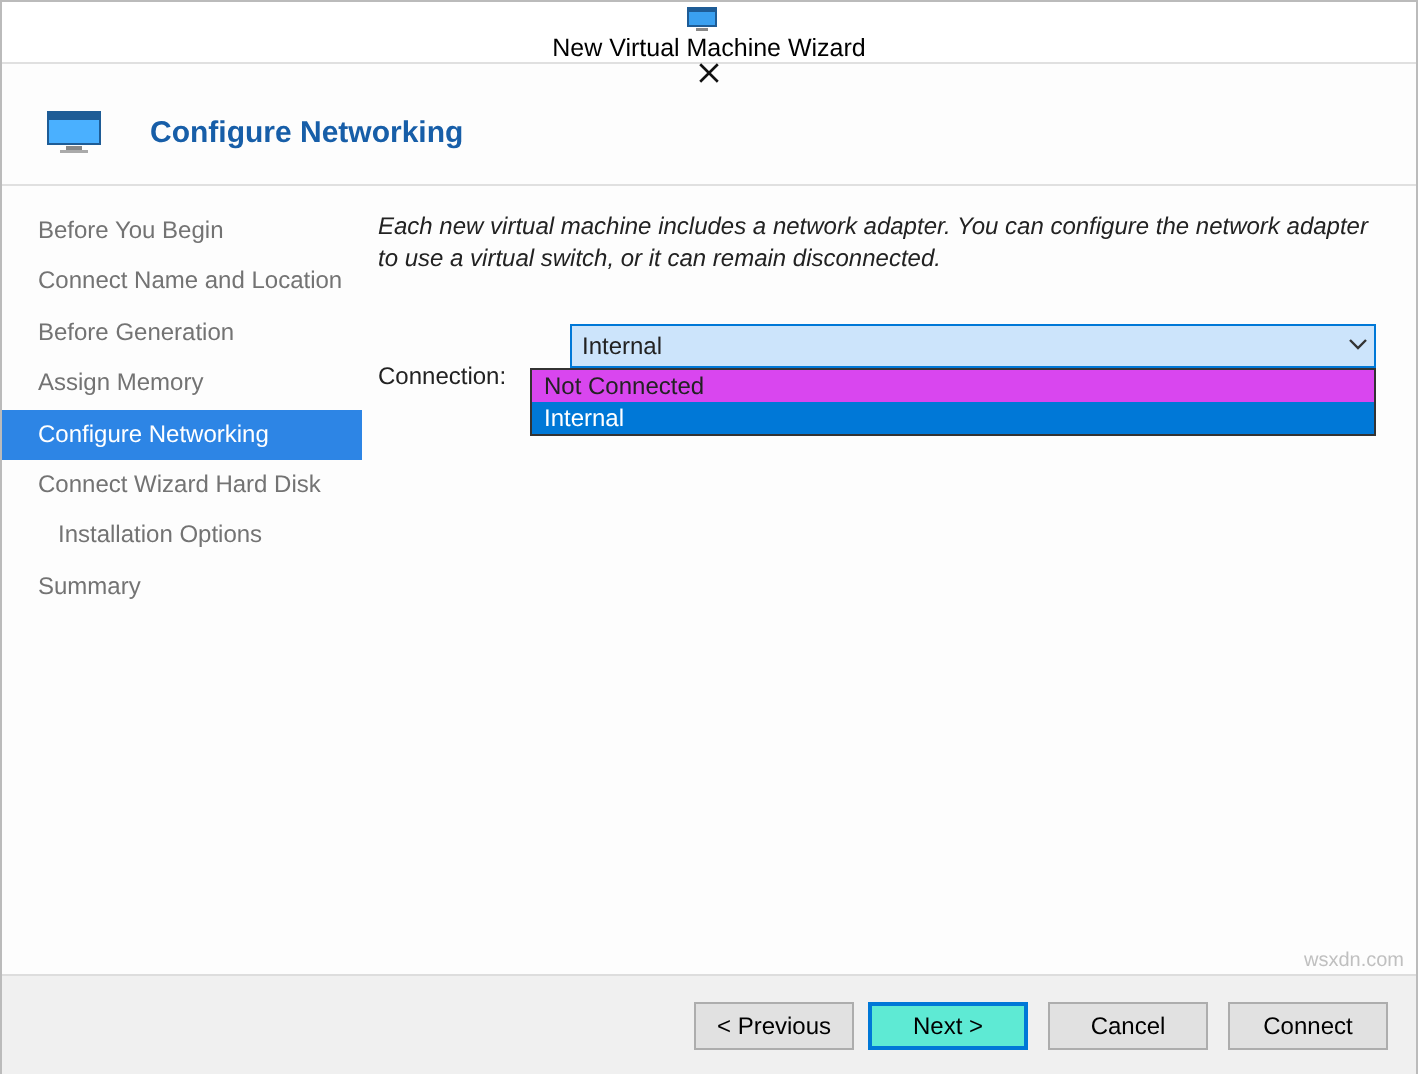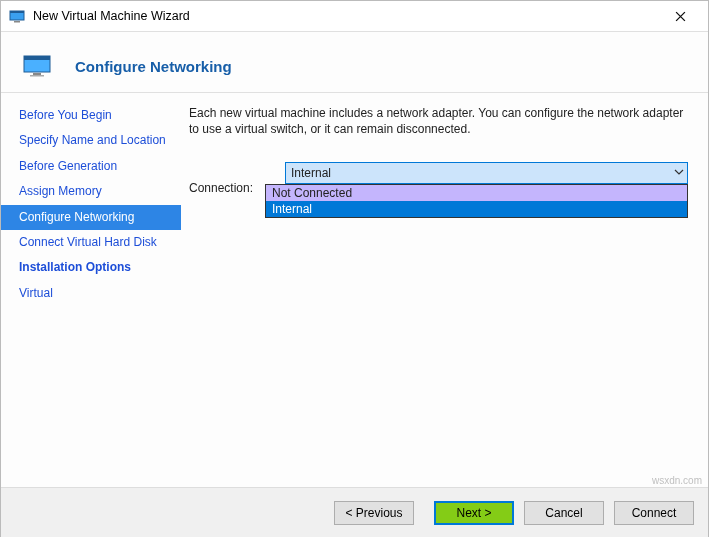--- a/index.html
+++ b/index.html
@@ -1,47 +1,47 @@
 <!DOCTYPE html>
 <html><head>
 <meta charset="utf-8">
 <style>
   * { box-sizing: border-box; font-family: "Segoe UI", Tahoma, sans-serif; }
   html, body { margin: 0; padding: 0; }
   body { background: #fff; width: 709px; height: 537px; overflow: hidden; }
   .window { width: 709px; height: 537px; border: 1px solid #bbb; background: #fff; position: relative; }
-  .titlebar { height: 30px; display: flex; align-items: center; padding: 0 8px; background: #fff; }
+  .titlebar { height: 30px; display: flex; align-items: center; padding: 0 8px; background: #fff; flex-direction: column; }
   .titlebar .icon { width: 16px; height: 16px; margin-right: 8px; }
   .titlebar .title { font-size: 12.5px; color: #000; flex: 1; }
   .titlebar .close { width: 40px; height: 28px; display: flex; align-items: center; justify-content: center; cursor: pointer; }
   .titlebar .close svg { width: 11px; height: 11px; }
   .hr { height: 1px; background: #e0e0e0; }
   .header { height: 60px; padding: 12px 16px 4px; display: flex; align-items: center; gap: 24px; background: #fdfdfd; }
   .header .bigicon { width: 28px; height: 22px; margin-left: 6px; }
   .header .heading { font-size: 15px; font-weight: 600; color: #175ea8; }
   .main { display: flex; height: 394px; background: #fdfdfd; }
   .sidebar { width: 180px; padding-top: 10px; }
-  .sidebar-item { font-size: 12px; color: #1d4ed8; padding: 4px 6px 4px 18px; cursor: pointer; line-height: 1.45; }
+  .sidebar-item { font-size: 12px; color: #737373; padding: 4px 6px 4px 18px; cursor: pointer; line-height: 1.45; }
   .sidebar-item.selected { background: #2d85e5; color: #fff; }
-  .sidebar-item.indent { padding-left: 18px; font-weight: bold; }
+  .sidebar-item.indent { padding-left: 28px; }
   .content { flex: 1; padding: 12px 20px 12px 8px; font-size: 12px; color: #222; position: relative; }
-  .desc { line-height: 1.35; margin-bottom: 14px; }
+  .desc { line-height: 1.35; margin-bottom: 14px; font-style: italic; }
   .formrow { display: flex; align-items: center; gap: 6px; }
   .formlabel { font-size: 12px; width: 70px; margin-top: 30px; }
   .combo { flex: 1; position: relative; padding-left: 20px; }
   .combo-box { height: 22px; border: 1px solid #0078d7; background: #cce4fb; font-size: 12px; padding: 0 18px 0 5px; line-height: 20px; cursor: pointer; }
   .combo-arrow { position: absolute; right: 3px; top: 4px; pointer-events: none; }
   .combo-arrow svg { width: 12px; height: 12px; }
-  .dropdown { position: absolute; top: 22px; left: 0; right: 0; border: 1px solid #333; background: #c4b5fd; z-index: 10; }
+  .dropdown { position: absolute; top: 22px; left: 0; right: 0; border: 1px solid #333; background: #d946ef; z-index: 10; }
   .dropdown-opt { font-size: 12px; padding: 1px 6px; cursor: pointer; }
   .dropdown-opt.highlight { background: #0078d7; color: #fff; }
   .footer { height: 50px; border-top: 1px solid #ddd; background: #f0f0f0; display: flex; align-items: center; justify-content: flex-end; padding: 0 14px; gap: 10px; }
   .btn { min-width: 80px; height: 24px; font-size: 12px; padding: 0 10px; background: #e1e1e1; border: 1px solid #adadad; cursor: pointer; }
-  .btn.primary { border: 2px solid #0078d7; background: #84cc16; }
-  .btn-group { display: flex; gap: 16px; }
+  .btn.primary { border: 2px solid #0078d7; background: #5eead4; }
+  .btn-group { display: flex; gap: 3px; }
   .btn-group .btn + .btn { margin-left: 4px; }
   .watermark { position: absolute; right: 6px; bottom: 50px; color: #c0c0c0; font-size: 10px; pointer-events: none; }
 </style>
 </head>
 <body>
 
 <div class="window">
   <div class="titlebar">
     <span class="icon">
       <svg viewBox="0 0 16 16">
@@ -68,27 +68,27 @@
           <rect x="7" y="20" width="14" height="1.5" fill="#aaa"></rect>
         </svg>
     </span>
     <span class="heading">Configure Networking</span>
   </div>
   <div class="hr"></div>
 
   <div class="main">
     <div class="sidebar">
       <div class="sidebar-item">Before You Begin</div>
-      <div class="sidebar-item">Specify Name and Location</div>
+      <div class="sidebar-item">Connect Name and Location</div>
       <div class="sidebar-item">Before Generation</div>
       <div class="sidebar-item">Assign Memory</div>
       <div class="sidebar-item selected">Configure Networking</div>
-      <div class="sidebar-item">Connect Virtual Hard Disk</div>
+      <div class="sidebar-item">Connect Wizard Hard Disk</div>
       <div class="sidebar-item indent">Installation Options</div>
-      <div class="sidebar-item">Virtual</div>
+      <div class="sidebar-item">Summary</div>
     </div>
 
     <div class="content">
       <div class="desc">Each new virtual machine includes a network adapter. You can configure the network adapter to use a virtual switch, or it can remain disconnected.</div>
       <div class="formrow">
         <span class="formlabel">Connection:</span>
         <div class="combo">
           <div class="combo-box">Internal</div>
           <span class="combo-arrow">
             <svg viewBox="0 0 12 12">

